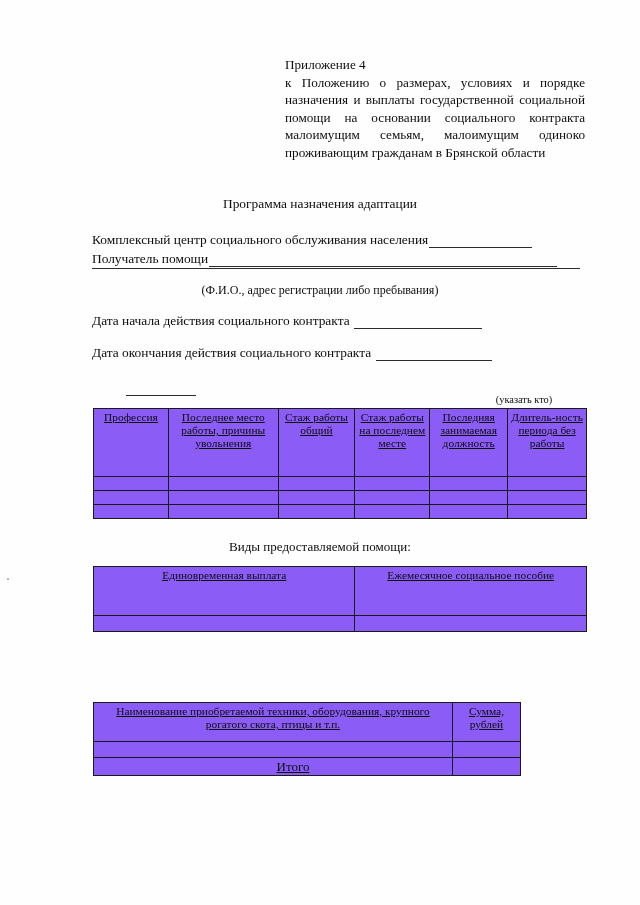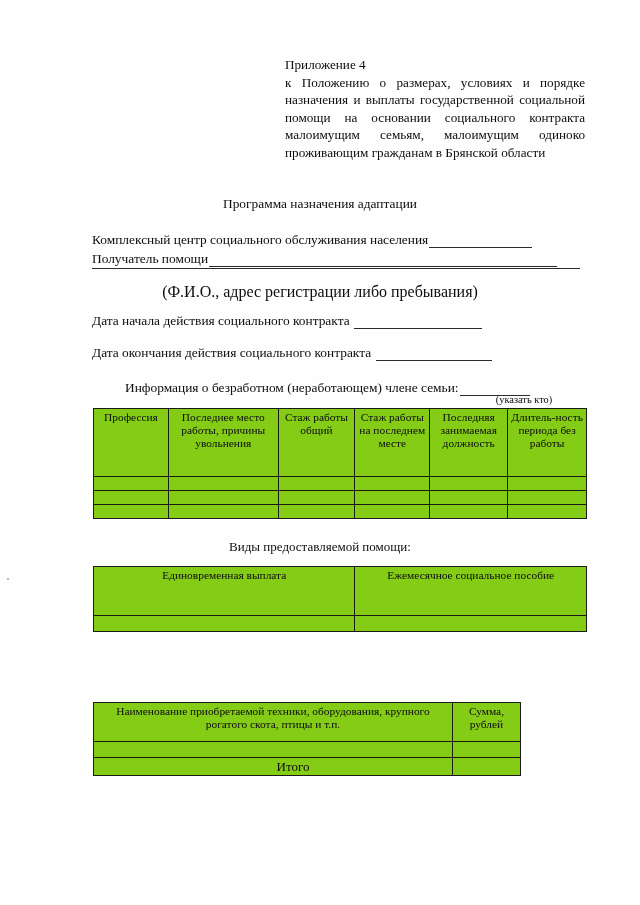--- a/index.html
+++ b/index.html
@@ -80,21 +80,21 @@
     top: 268px;
     width: 488px;
     border-bottom: 1px solid #2b2b2b;
   }
   .caption {
     position: absolute;
     left: 0;
     right: 0;
     top: 283px;
     text-align: center;
-    font-size: 16px;
+    font-size: 12px;
   }
 
   
   .date-start { left: 92px; top: 313px; }
   .date-end   { left: 92px; top: 345px; }
   .rule-date-start { width: 128px; }
   .rule-date-end   { width: 116px; }
 
   
   .unemployed-heading {
@@ -112,21 +112,22 @@
     width: 112px;
     text-align: center;
     font-size: 10.4px;
   }
 
   
   table.doc-table {
     position: absolute;
     border-collapse: collapse;
     font-size: 11.4px;
-    background: #84cc16;
+    background: #8b5cf6;
+    text-decoration: underline;
   }
   table.doc-table td,
   table.doc-table th {
     border: 1px solid #1a1a1a;
     padding: 0;
     font-weight: normal;
     text-align: center;
     vertical-align: top;
     line-height: 13.2px;
   }
@@ -224,21 +225,21 @@
     <span>Дата окончания действия социального контракта</span>
     <span class="rule rule-date-end"></span>
   </div>
 
   <div class="field-line date-start">
     <span>Дата начала действия социального контракта</span>
     <span class="rule rule-date-start"></span>
   </div>
 
   <div class="unemployed-heading">
-    <span>Информация о безработном (неработающем) члене семьи:</span><span class="rule rule-who"></span>
+    <span class="rule rule-who"></span>
   </div>
   <div class="who-caption">(указать кто)</div>
 
   <table class="doc-table" id="table-unemployed">
     <colgroup>
       <col style="width:75px">
       <col style="width:110px">
       <col style="width:77px">
       <col style="width:75px">
       <col style="width:78px">

